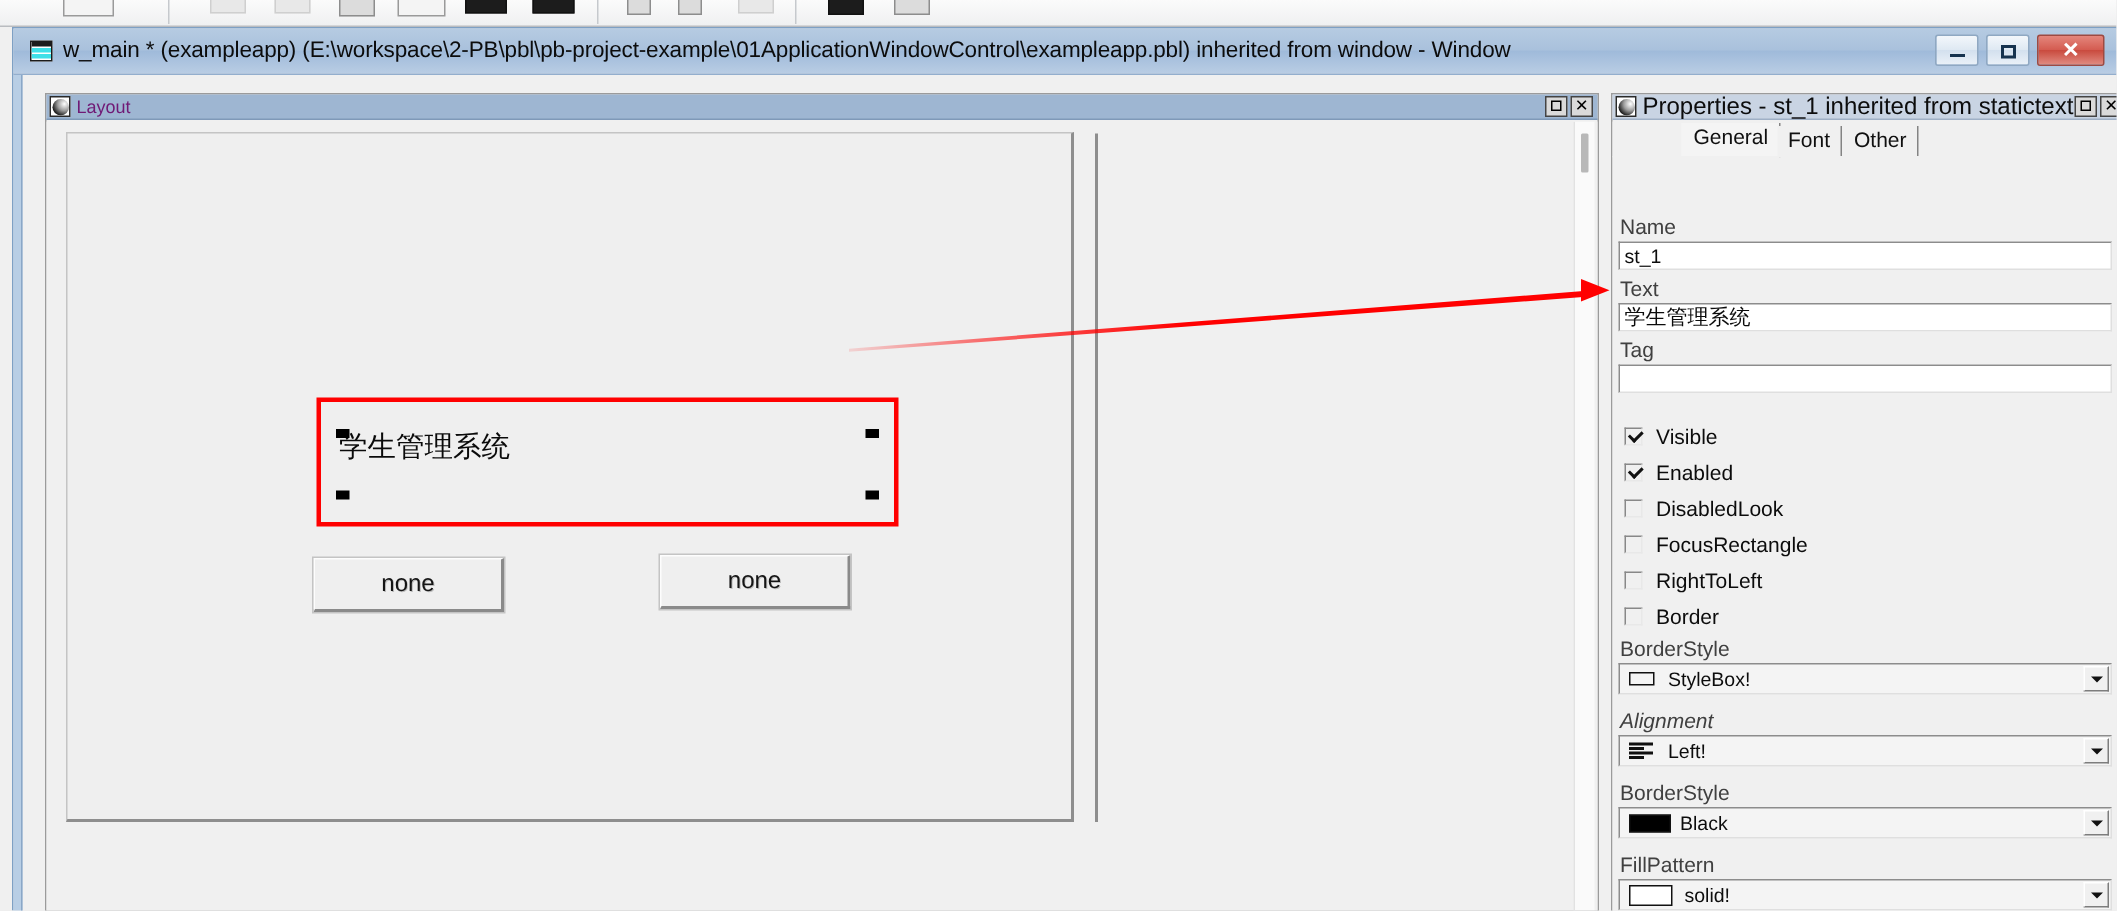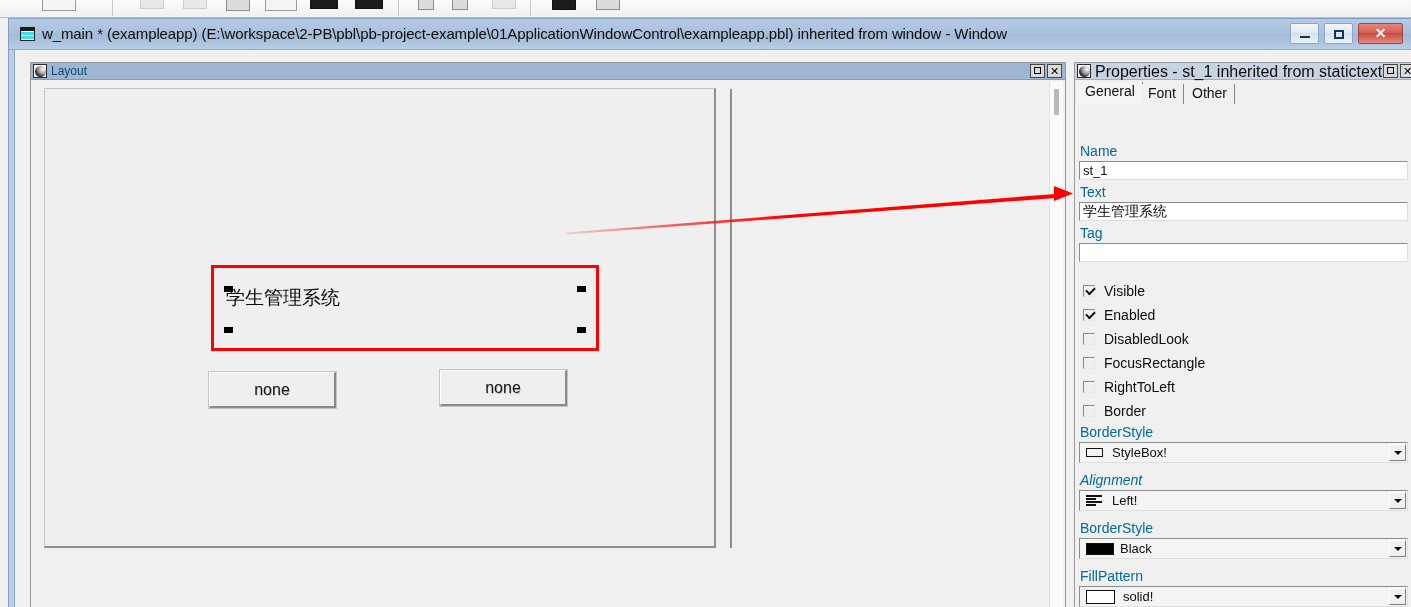--- a/index.html
+++ b/index.html
@@ -127,21 +127,21 @@
     background: #ffffff; border: 1px solid #2a2a2a; box-sizing: border-box;
     overflow: hidden;
   }
   #layout-icon .ball {
     position: absolute; left: 1px; top: 1px; width: 11px; height: 11px;
     border-radius: 50%;
     background: radial-gradient(circle at 72% 30%, #ffffff 0%, #9d9d9d 40%, #1c1c1c 75%);
   }
   #layout-title-text {
     position: absolute; left: 20px; top: 1px;
-    font-size: 12px; color: #0c4a6e; line-height: 14px;
+    font-size: 12px; color: #701a75; line-height: 14px;
   }
   .mini-btn {
     position: absolute; top: 1px; width: 15px; height: 14px;
     background: #dadada; border: 1px solid #444;
     box-sizing: border-box;
   }
   .mini-btn .g {
     position: absolute; left: 0; top: 0; width: 100%; height: 100%;
     font-size: 11px; line-height: 12px; text-align: center; color: #000;
     font-family: "Liberation Sans", sans-serif;
@@ -282,40 +282,41 @@
     background: #f0f0f0;
   }
   .ptab {
     position: absolute; top: 3px; height: 20px;
     font-size: 14px; color: #101010;
     padding: 1px 7px 0 7px;
     box-sizing: border-box;
     border-right: 1px solid #848484;
     background: #f0f0f0;
     white-space: nowrap;
+    margin-left: 44px;
   }
   .ptab.active {
     top: 1px; height: 23px;
     background: #f4f4f4;
     border-left: 1px solid #f4f4f4;
   }
   #props-tab-underline {
     position: absolute; left: 0; top: 41px; right: 0; height: 1px;
     background: #f0f0f0;
   }
 
   
   #props-body {
     position: absolute; left: 0; top: 42px; right: 0; bottom: 0;
     background: #f0f0f0;
     overflow: hidden;
   }
   .p-label {
     position: absolute; left: 5px;
-    font-size: 14px; color: #0369a1; white-space: nowrap;
+    font-size: 14px; color: #404040; white-space: nowrap;
   }
   .p-input {
     position: absolute; left: 4px; width: 329px; height: 19px;
     background: #ffffff;
     border-top: 1px solid #8c8c8c;
     border-left: 1px solid #8c8c8c;
     border-right: 1px solid #dfdfdf;
     border-bottom: 1px solid #dfdfdf;
     box-sizing: border-box;
     font-size: 13px; color: #0c0c0c;

